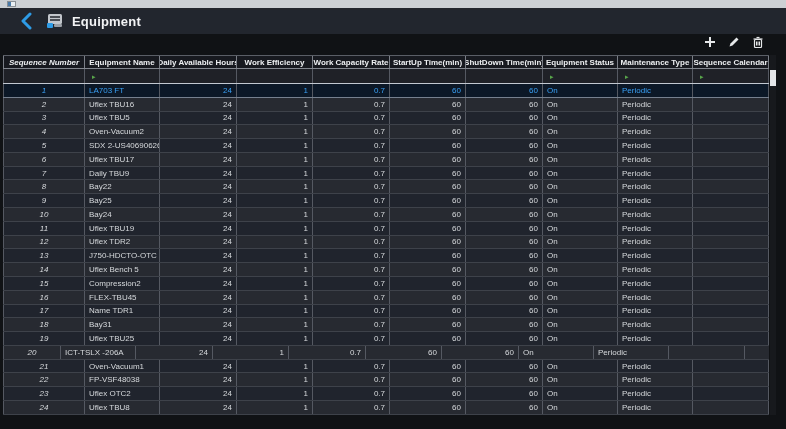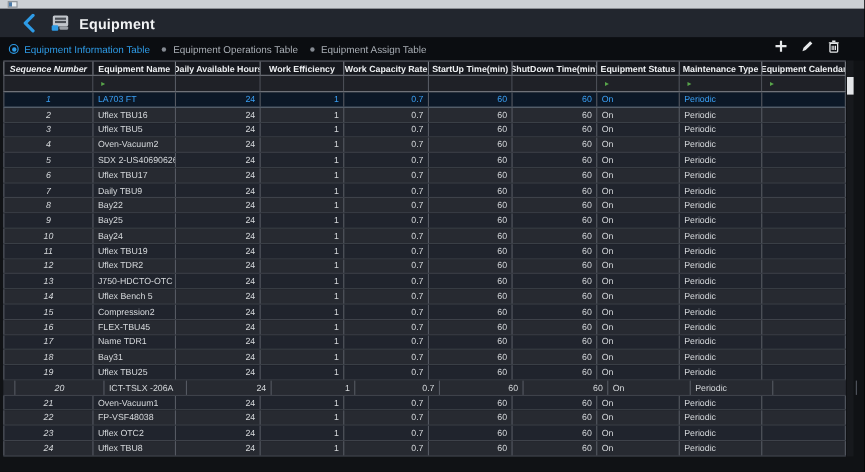--- a/index.html
+++ b/index.html
@@ -98,36 +98,20 @@
         <rect x="3" y="3" width="14" height="10" rx="1.5" fill="#c2c6cc"></rect>
         <rect x="5" y="5" width="10" height="2" fill="#4a4e55"></rect>
         <rect x="5" y="8" width="10" height="2" fill="#4a4e55"></rect>
         <rect x="2" y="12" width="6" height="5" rx="1" fill="#2e9be6"></rect>
         <rect x="9" y="13" width="8" height="3" rx="1" fill="#9ba0a7"></rect>
       </svg>
     </div>
     <div class="app-title">Equipment</div>
   </div>
 
-  <div class="tab-bar">
-    <div class="tab">
-      <span class="radio-outer">
-          <span class="radio-inner"></span>
-        </span>
-      <span class="tab-label-active">Equipment Information Table</span>
-    </div>
-    <div class="tab">
-      <span class="bullet"></span>
-      <span class="tab-label">Equipment Operations Table</span>
-    </div>
-    <div class="tab">
-      <span class="bullet"></span>
-      <span class="tab-label">Equipment Assign Table</span>
-    </div>
-  </div>
 
   <div class="toolbar">
     <div class="tool-btn">
       <svg width="12" height="12" viewBox="0 0 12 12">
         <path d="M6 1 V11 M1 6 H11" stroke="#e6e8ea" stroke-width="2"></path>
       </svg>
     </div>
     <div class="tool-btn">
       <svg width="12" height="12" viewBox="0 0 12 12">
         <path d="M1.5 10.5 L2.5 7.5 L8.5 1.5 L10.5 3.5 L4.5 9.5 Z" fill="#e6e8ea"></path>
@@ -149,21 +133,21 @@
     <div class="thead-row" id="thead">
         <div class="cell th" style="width: 82px;">Sequence Number</div>
         <div class="cell th" style="width: 75px;">Equipment Name</div>
         <div class="cell th" style="width: 77px;">Daily Available Hours</div>
         <div class="cell th" style="width: 76px;">Work Efficiency</div>
         <div class="cell th" style="width: 77px;">Work Capacity Rate</div>
         <div class="cell th" style="width: 76px;">StartUp Time(min)</div>
         <div class="cell th" style="width: 77px;">ShutDown Time(min)</div>
         <div class="cell th" style="width: 75px;">Equipment Status</div>
         <div class="cell th" style="width: 75px;">Maintenance Type</div>
-        <div class="cell th" style="width: 76px;">Equipment Calendar</div>
+        <div class="cell th" style="width: 76px;">Sequence Calendar</div>
       </div>
     <div class="tfilter-row" id="tfilter">
         <div class="cell tf align-left" style="width: 82px;"></div>
         <div class="cell tf align-left" style="width: 75px;">
           <span class="fmark">▸</span>
         </div>
         <div class="cell tf align-left" style="width: 77px;"></div>
         <div class="cell tf align-left" style="width: 76px;"></div>
         <div class="cell tf align-left" style="width: 77px;"></div>
         <div class="cell tf align-left" style="width: 76px;"></div>
@@ -401,21 +385,21 @@
           <div class="cell td align-right" style="width: 77px;">24</div>
           <div class="cell td align-right" style="width: 76px;">1</div>
           <div class="cell td align-right" style="width: 77px;">0.7</div>
           <div class="cell td align-right" style="width: 76px;">60</div>
           <div class="cell td align-right" style="width: 77px;">60</div>
           <div class="cell td align-left" style="width: 75px;">On</div>
           <div class="cell td align-left" style="width: 75px;">Periodic</div>
           <div class="cell td align-left" style="width: 76px;"></div>
         </div>
         <div class="trow row-a">
-          <div class="cell td align-center" style="width: 82px; margin-left: 10px;">20</div>
+          <div class="cell td align-center" style="width: 58px;">20</div>
           <div class="cell td align-left" style="width: 75px;">ICT-TSLX -206A</div>
           <div class="cell td align-right" style="width: 77px;">24</div>
           <div class="cell td align-right" style="width: 76px;">1</div>
           <div class="cell td align-right" style="width: 77px;">0.7</div>
           <div class="cell td align-right" style="width: 76px;">60</div>
           <div class="cell td align-right" style="width: 77px;">60</div>
           <div class="cell td align-left" style="width: 75px;">On</div>
           <div class="cell td align-left" style="width: 75px;">Periodic</div>
           <div class="cell td align-left" style="width: 76px;"></div>
         </div>

